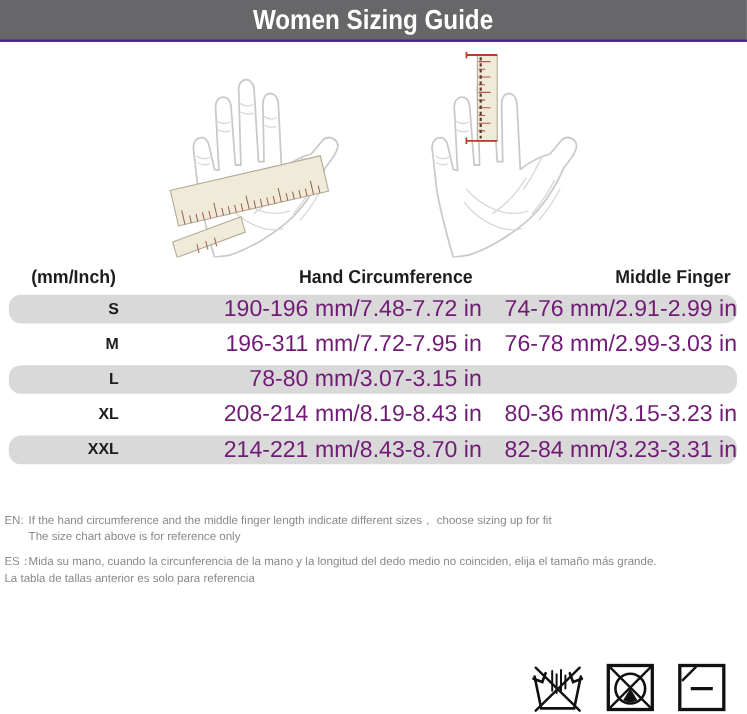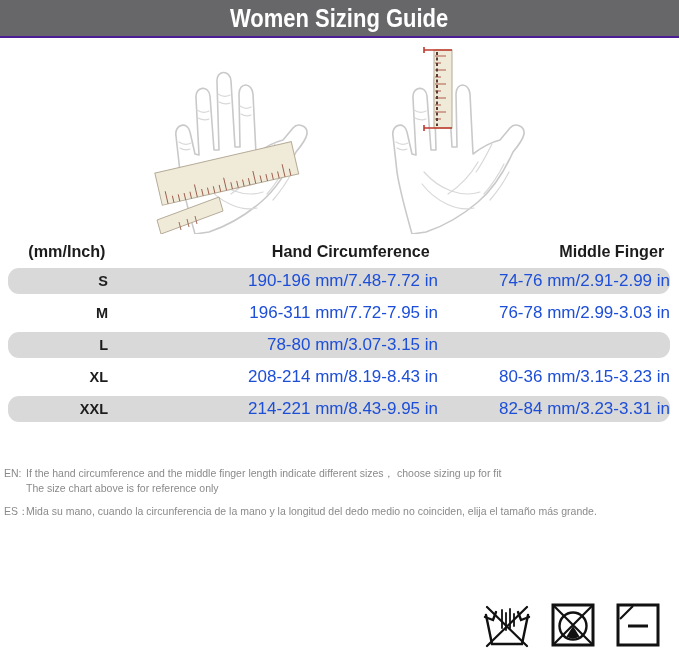--- a/index.html
+++ b/index.html
@@ -30,21 +30,21 @@
     display:grid; grid-template-columns:100px 330px 232px;
     align-items:center; text-align:right;
   }
   .thead { height:28px; margin-bottom:2px; }
   .thead .cell {
     font-weight:bold; font-size:17px; color:#1c1c1c;
     transform:scaleX(0.95); white-space:nowrap;
   }
   .drow { height:26px; margin-bottom:6px; border-radius:11px; }
   .drow.striped { background:#d9d9d9; }
-  .drow .cell { font-size:17px; color:#1d4ed8; white-space:nowrap; }
+  .drow .cell { font-size:21px; color:#701a75; white-space:nowrap; }
   .drow .cell.size { font-weight:bold; font-size:14.5px; color:#1c1c1c; }
   
   .notes { position:absolute; top:466px; left:4px; width:650px; color:#8a8a8a; font-size:10.5px; line-height:15px; }
   .note-row { display:flex; }
   .note-label { width:22px; flex:0 0 22px; }
   .note-es { margin-top:8px; }
   .note-es2 { margin-top:0; }
   
   .care-icons {
     position:absolute; top:602px; right:17px;
@@ -134,37 +134,38 @@
       <div class="cell size">L</div>
       <div class="cell">78-80 mm/3.07-3.15 in</div>
     </div>
     <div class="trow drow">
       <div class="cell size">XL</div>
       <div class="cell">208-214 mm/8.19-8.43 in</div>
       <div class="cell">80-36 mm/3.15-3.23 in</div>
     </div>
     <div class="trow drow striped">
       <div class="cell size">XXL</div>
-      <div class="cell">214-221 mm/8.43-9.95 in</div>
+      <div class="cell">214-221 mm/8.43-8.70 in</div>
       <div class="cell">82-84 mm/3.23-3.31 in</div>
     </div>
   </div>
 
   <div class="notes">
     <div class="note-row">
       <span class="note-label">EN:</span>
       <div>
         <div>If the hand circumference and the middle finger length indicate different sizes， choose sizing up for fit</div>
         <div>The size chart above is for reference only</div>
       </div>
     </div>
     <div class="note-row note-es">
       <span class="note-label">ES：</span>
       <div>Mida su mano, cuando la circunferencia de la mano y la longitud del dedo medio no coinciden, elija el tamaño más grande.</div>
     </div>
+    <div class="note-es2">La tabla de tallas anterior es solo para referencia</div>
   </div>
 
   <div class="care-icons">
     <svg width="50" height="44" viewBox="0 0 50 44" aria-label="do-not-hand-wash">
       <g fill="none" stroke="#111111" stroke-width="2.4" stroke-linecap="round">
         <path d="M4 11 L10 40 L40 40 L46 11"></path>
         <path d="M3 13 L11 16 L14 8"></path>
         <path d="M47 13 L39 16 L36 8"></path>
         <path d="M20 6 V24 M24 9 V26 M28 5 V24 M32 10 V22" stroke-width="1.8"></path>
         <path d="M5 3 L45 42 M45 3 L5 42" stroke-width="2.2"></path>

